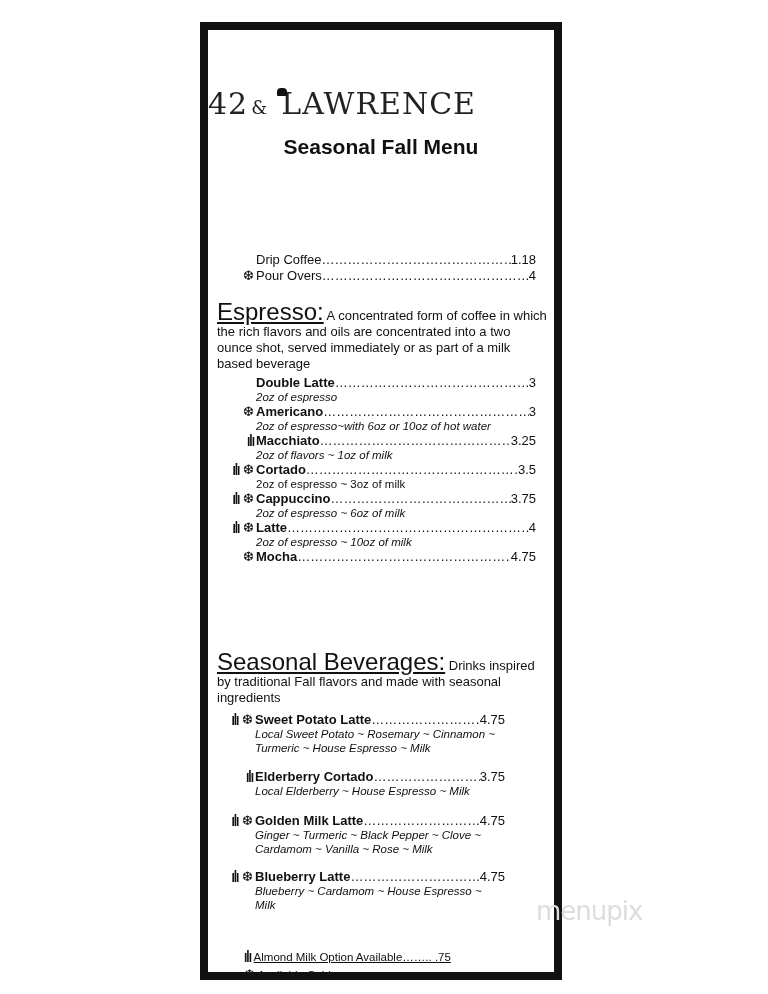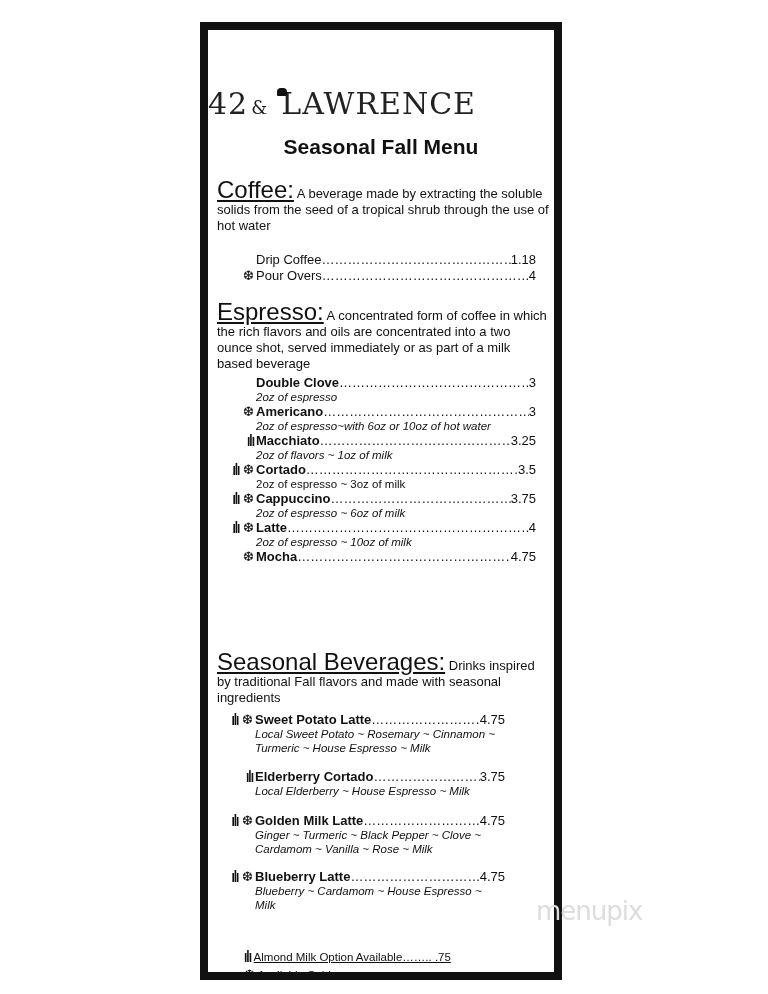--- a/index.html
+++ b/index.html
@@ -34,23 +34,20 @@
 </style>
 </head>
 <body>
 
 <div class="frame">
   <div class="logo">
     <span>42</span><span class="amp">&amp;</span><span class="hat"></span><span>LAWRENCE</span>
   </div>
   <div class="title">Seasonal Fall Menu</div>
 
-  <div class="section" style="top:152px;">
-    <span class="head">Coffee:</span><span> A beverage made by extracting the soluble solids from the seed of a tropical shrub through the use of hot water</span>
-  </div>
   <div class="items" style="top:222px;">
     <div class="item" style="left:48px;top:0;">
       <div class="row">
           <span class="name" style="font-weight:normal">Drip Coffee</span>
           <span class="dots"></span>
           <span>1.18</span>
         </div>
     </div>
     <div class="item" style="left:48px;top:16px;">
       <span class="icons"><span class="icon-snow">❆</span></span>
@@ -61,21 +58,21 @@
         </div>
     </div>
   </div>
 
   <div class="section" style="top:274px;">
     <span class="head">Espresso:</span><span> A concentrated form of coffee in which the rich flavors and oils are concentrated into a two ounce shot, served immediately or as part of a milk based beverage</span>
   </div>
   <div class="items" style="top:345px;">
     <div class="item" style="left:48px;top:0;">
       <div class="row">
-          <span class="name">Double Clove</span>
+          <span class="name">Double Latte</span>
           <span class="dots"></span>
           <span>3</span>
         </div>
       <div class="desc">2oz of espresso</div>
     </div>
     <div class="item" style="left:48px;top:29px;">
       <span class="icons"><span class="icon-snow">❆</span></span>
       <div class="row">
           <span class="name">Americano</span>
           <span class="dots"></span>

